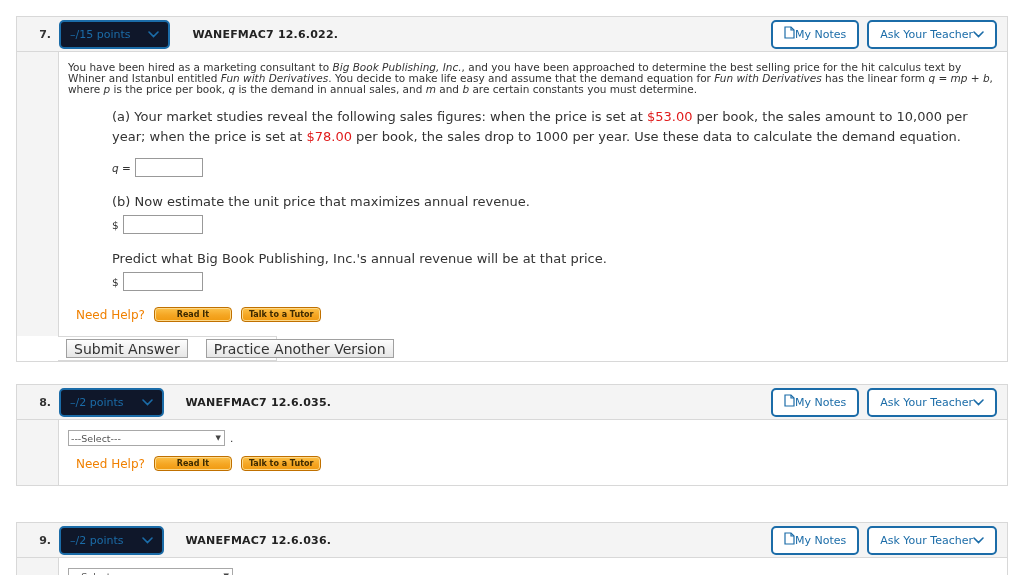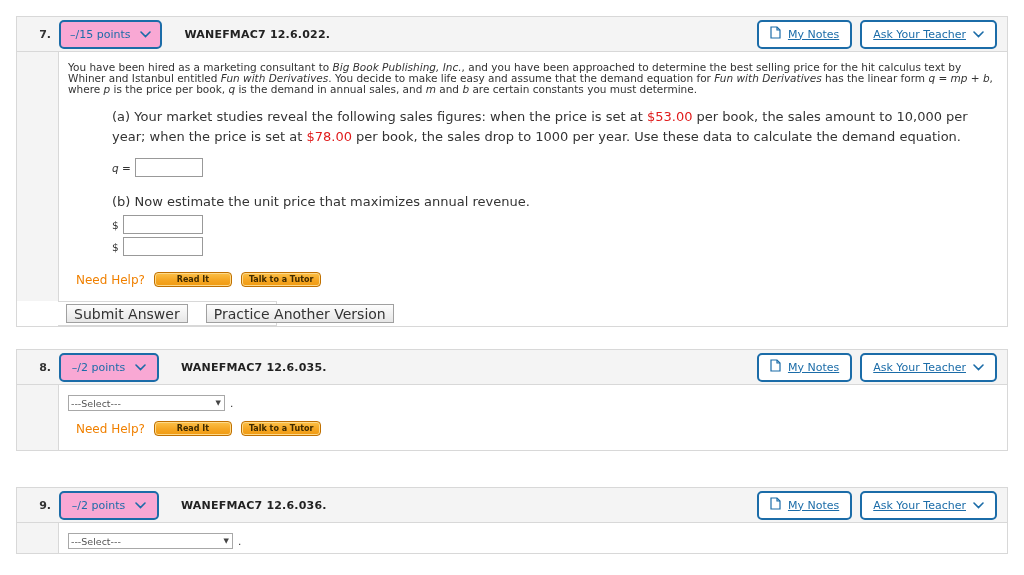--- a/index.html
+++ b/index.html
@@ -46,30 +46,30 @@
     font-size: 11px;
     color: #333;
     width: 24px;
     text-align: right;
     padding-right: 8px;
     flex: none;
   }
   .points-badge {
     border: 2px solid #1b6ca8;
     border-radius: 5px;
-    background: #f9a8d4;
+    background: #0f172a;
     color: #1b6ca8;
     font-size: 11px;
     height: 25px;
     min-width: 78px;
     padding: 0 9px;
     display: flex;
     align-items: center;
     justify-content: center;
-    gap: 10px;
+    gap: 18px;
     cursor: pointer;
     flex: none;
   }
   .q-title {
     font-weight: bold;
     font-size: 11px;
     color: #222;
     margin-left: 22px;
     letter-spacing: 0.2px;
     white-space: nowrap;
@@ -83,24 +83,22 @@
   .hdr-btn {
     border: 2px solid #1b6ca8;
     border-radius: 5px;
     background: #ffffff;
     color: #1b6ca8;
     font-size: 11px;
     height: 25px;
     padding: 0 11px;
     display: flex;
     align-items: center;
-    gap: 7px;
     cursor: pointer;
     white-space: nowrap;
-    text-decoration: underline;
   }
   .chev { display:inline-block; flex:none; }
 
   
   .q-body {
     display: flex;
     background: #ffffff;
   }
   .gutter {
     width: 41px;
@@ -322,20 +320,21 @@
           <span class="lead">q =</span>
           <input class="ansbox w-wide" type="text" value="" style="">
         </div>
 
         <div class="part tight">(b) Now estimate the unit price that maximizes annual revenue.</div>
         <div class="ansrow small">
           <span class="dollar">$</span>
           <input class="ansbox w-mid" type="text" value="" style="">
         </div>
 
+        <div class="part tight">Predict what Big Book Publishing, Inc.'s annual revenue will be at that price.</div>
         <div class="ansrow small">
           <span class="dollar">$</span>
           <input class="ansbox w-mid" type="text" value="" style="">
         </div>
 
         <div class="needhelp">
           <span class="needhelp-label">Need Help?</span>
           <div class="help-btn">Read It</div>
           <div class="help-btn">Talk to a Tutor</div>
         </div>

